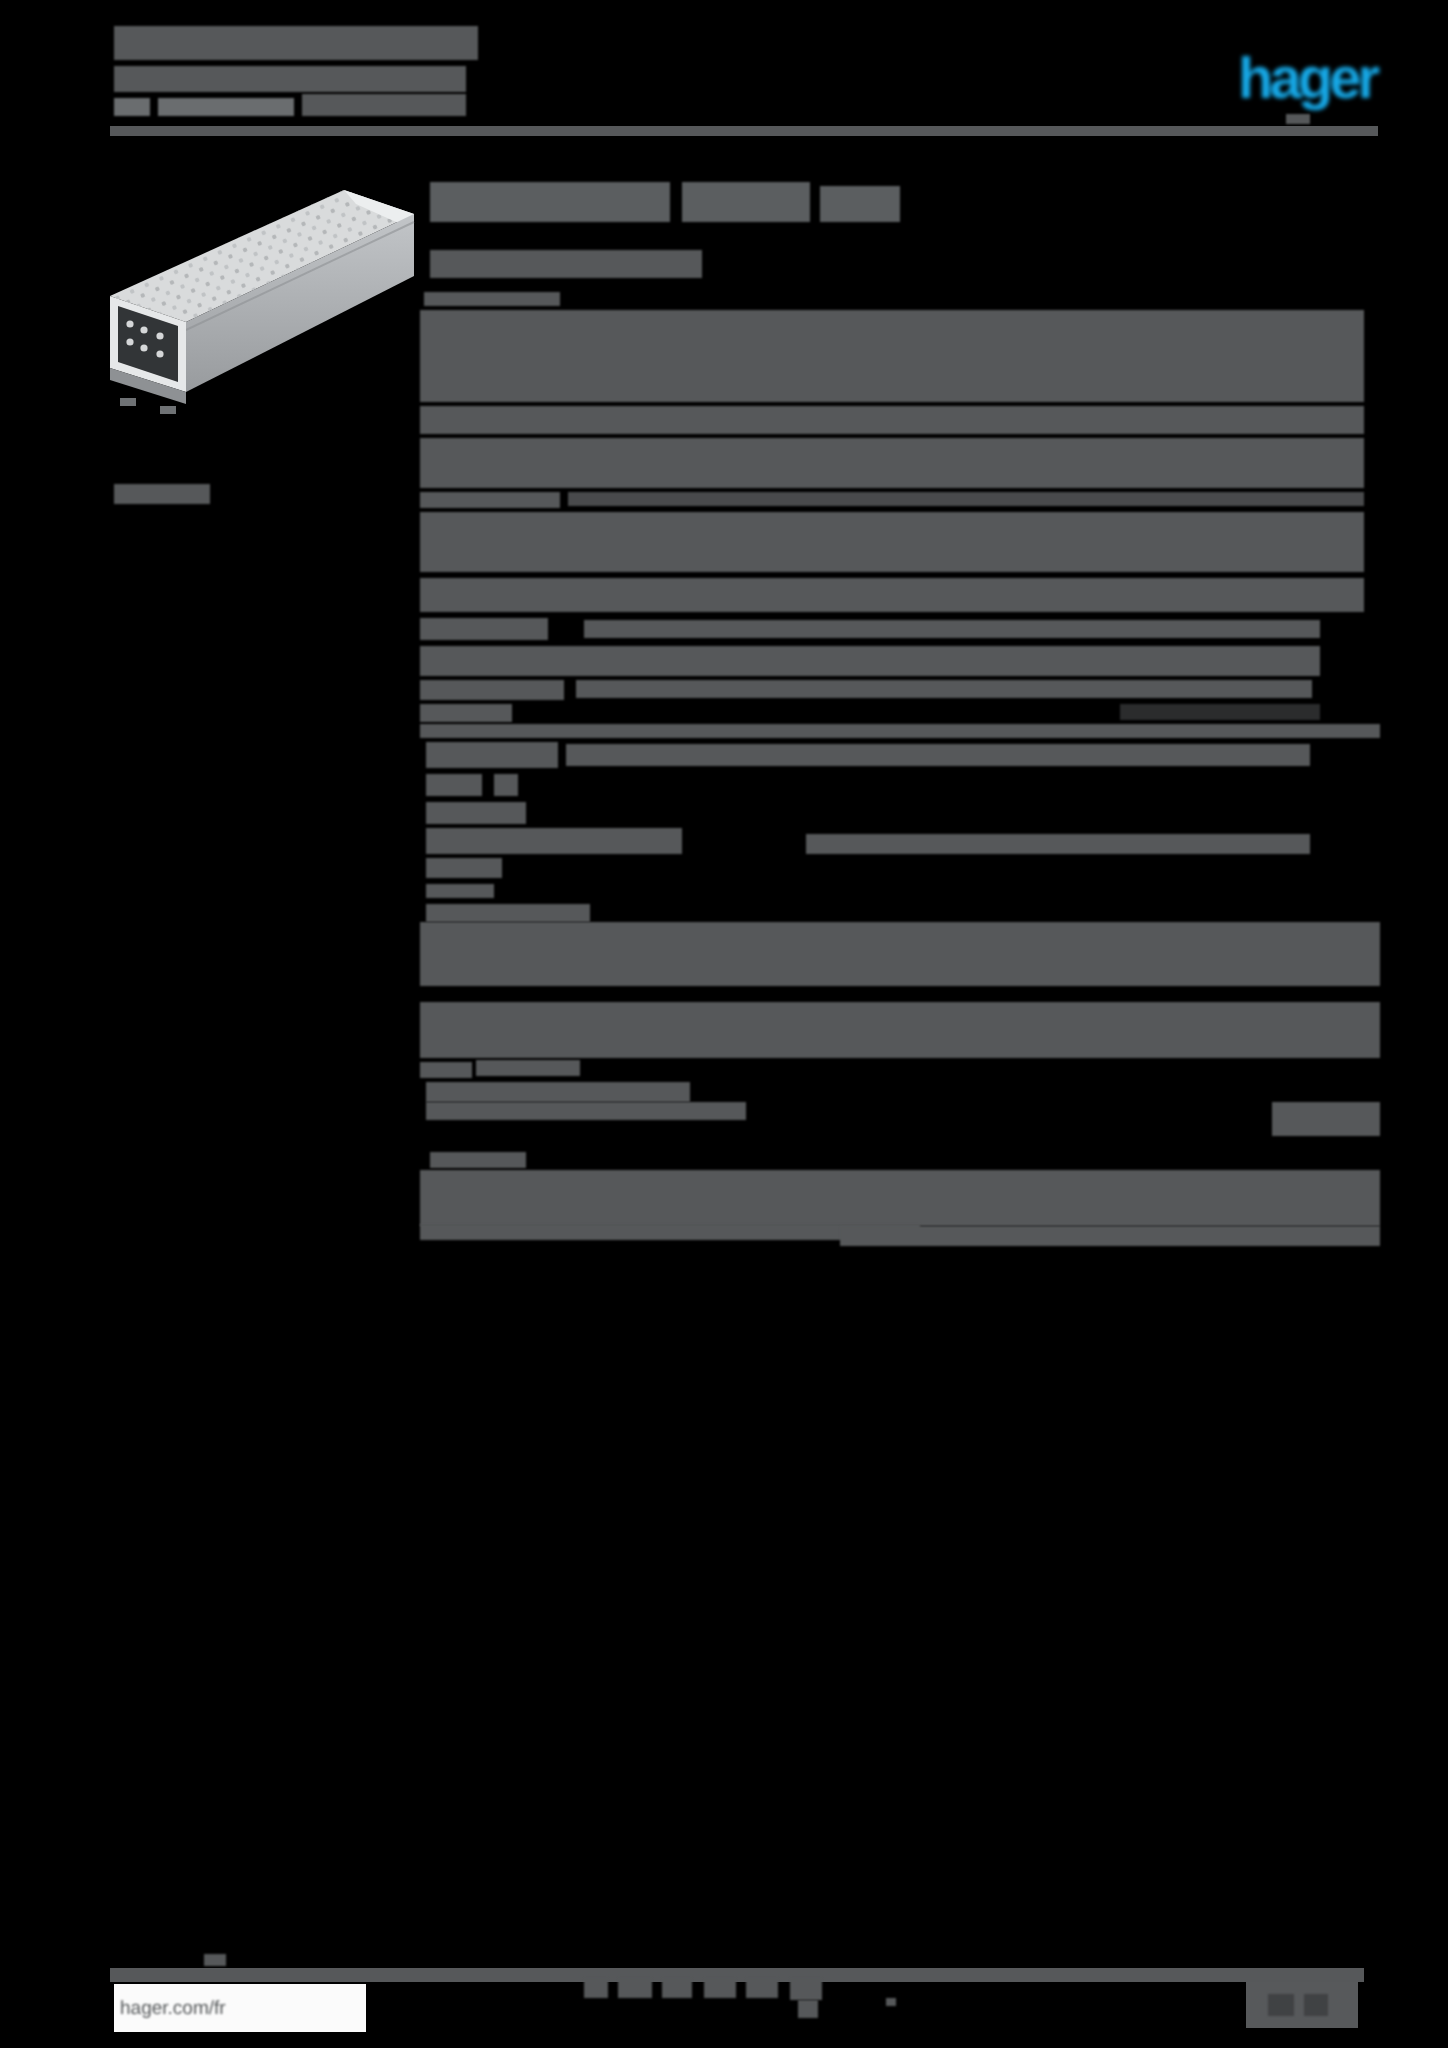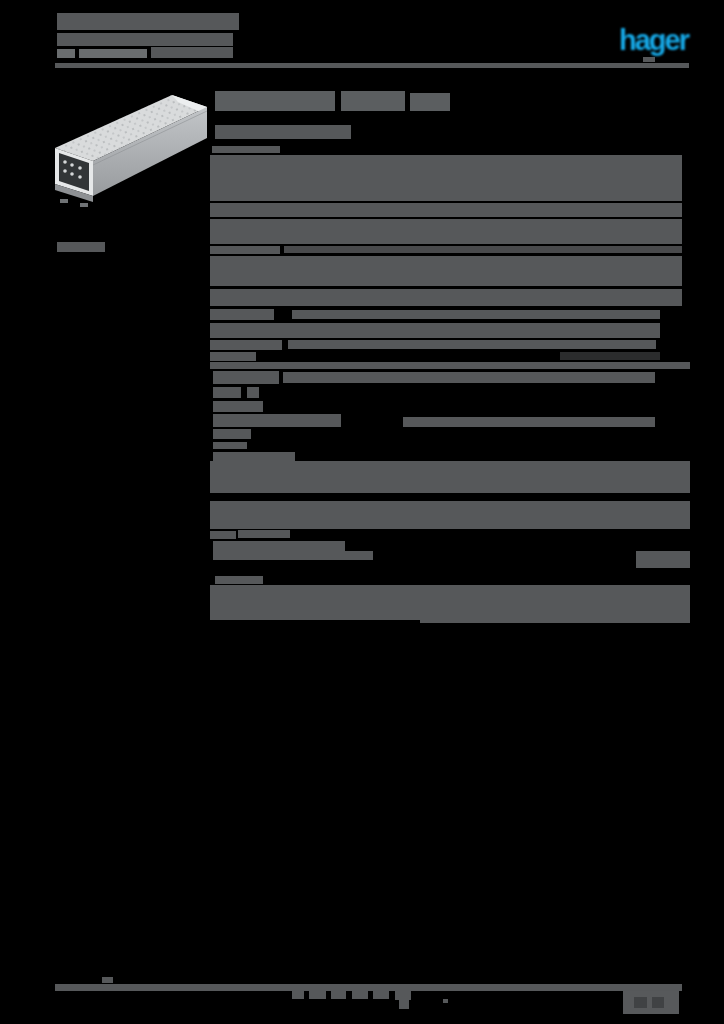--- a/index.html
+++ b/index.html
@@ -55,20 +55,23 @@
     <circle cx="22" cy="89" r="1.8" fill="#d5d7d8"></circle>
     <circle cx="30" cy="92" r="1.8" fill="#d5d7d8"></circle>
 
     <polygon points="5,99 43,111 43,117 5,105" fill="#8e9194"></polygon>
     <rect x="10" y="114" width="8" height="4" fill="#6f7275"></rect>
     <rect x="30" y="118" width="8" height="4" fill="#6f7275"></rect>
   </svg>
 
   <div class="rule" style="left:55px;top:984px;width:627px;height:7px;"></div>
 
+  <div class="white-box">
+    <span>hager.com/fr</span>
+  </div>
 
   <div class="page-box">
     <i style="left:11px;top:6px;width:13px;height:11px;"></i>
     <i style="left:29px;top:6px;width:12px;height:11px;"></i>
   </div>
 
 <div class="bar" style="left: 57px; top: 13px; width: 182px; height: 17px; background: rgb(86, 88, 90);"></div>
     <div class="bar" style="left: 57px; top: 33px; width: 176px; height: 13px; background: rgb(86, 88, 90);"></div>
     <div class="bar" style="left: 57px; top: 49px; width: 18px; height: 9px; background: rgb(106, 109, 111);"></div>
     <div class="bar" style="left: 79px; top: 49px; width: 68px; height: 9px; background: rgb(106, 109, 111);"></div>

